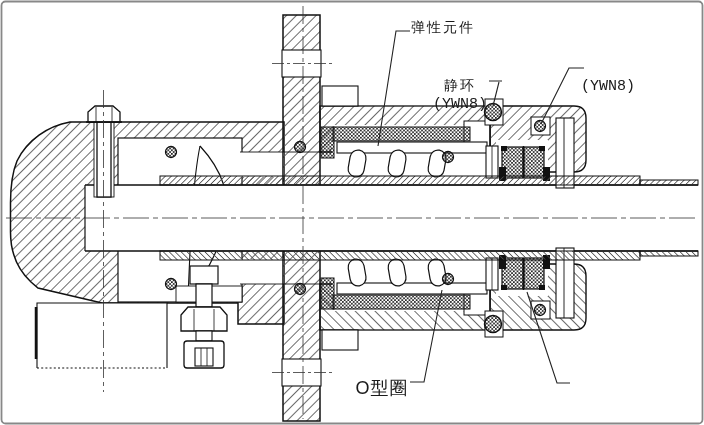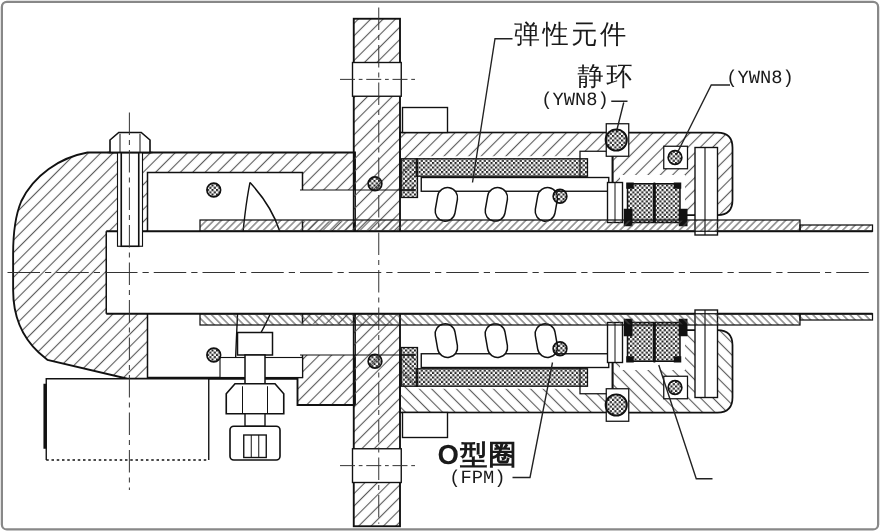--- a/index.html
+++ b/index.html
@@ -1,23 +1,23 @@
 <!DOCTYPE html>
 <html><head>
 <meta charset="utf-8">
 <style>
   html,body{margin:0;padding:0;background:#fff;}
   #stage{position:relative;width:704px;height:425px;background:#fff;overflow:hidden;
          font-family:"Liberation Sans","DejaVu Sans",sans-serif;color:#1a1a1a;}
   #stage svg{position:absolute;left:0;top:0;}
   .lbl{position:absolute;white-space:nowrap;color:#1a1a1a;}
-  .cn{font-size:21px;letter-spacing:2px;line-height:21px;text-align:right;}
-  .cn2{font-size:22px;letter-spacing:1px;line-height:20px;font-weight:bold;}
+  .cn{font-size:14px;letter-spacing:2px;line-height:21px;}
+  .cn2{font-size:18px;letter-spacing:1px;line-height:20px;}
   .sub{font-size:15px;letter-spacing:0;line-height:18px;font-family:Liberation Mono, monospace;}
-  .ctr{text-align:center;}
+  .ctr{text-align:center;margin-top:24px;}
 </style>
 </head>
 <body>
 
 <div id="stage">
 
 <svg width="704" height="425" viewBox="0 0 704 425">
   <defs>
     <pattern id="h1" width="7" height="7" patternUnits="userSpaceOnUse" patternTransform="rotate(45)">
       <path d="M3.5,0 V7" stroke="#5a5a5a" stroke-width="0.9"></path>
@@ -177,17 +177,16 @@
   <div class="cn">静环</div>
   <div class="sub">(YWN8)</div>
 </div>
 
 <div class="lbl ctr" style="left:572px;top:54px;width:72px;">
   <div class="sub">(YWN8)</div>
 </div>
 
 <div class="lbl ctr" style="left:346px;top:354px;width:72px;">
   <div class="cn2">O型圈</div>
-  <div class="sub">(FPM)</div>
 </div>
 
 
 </div>
 
 </body></html>

